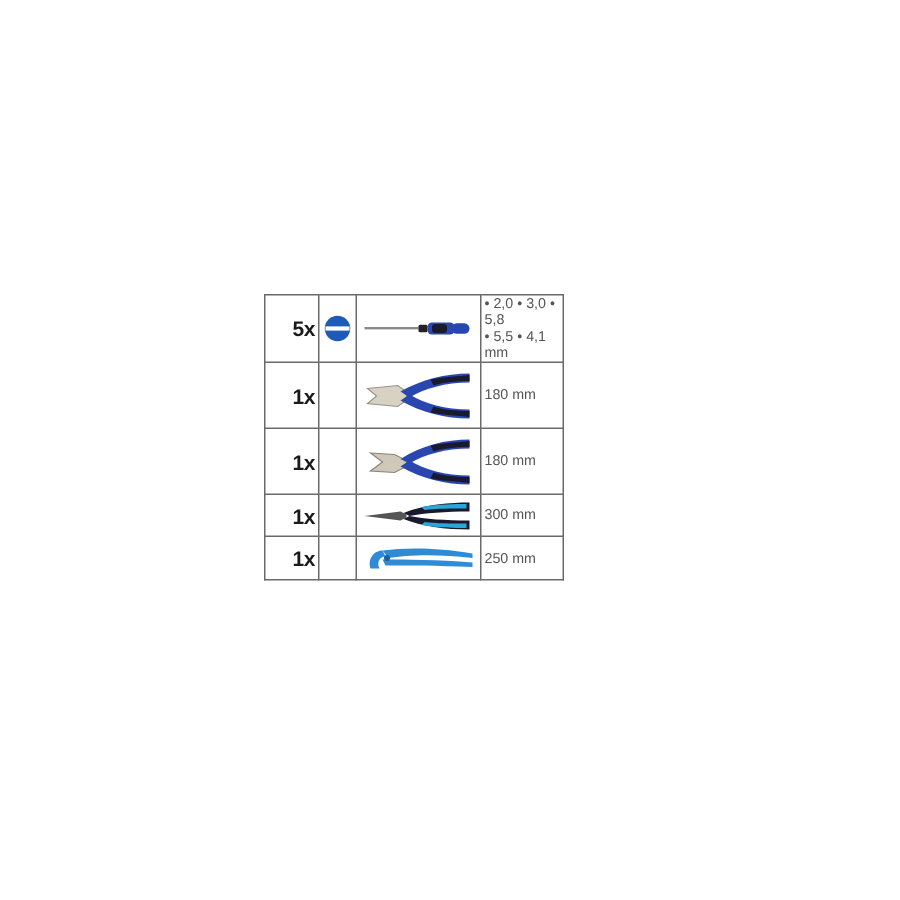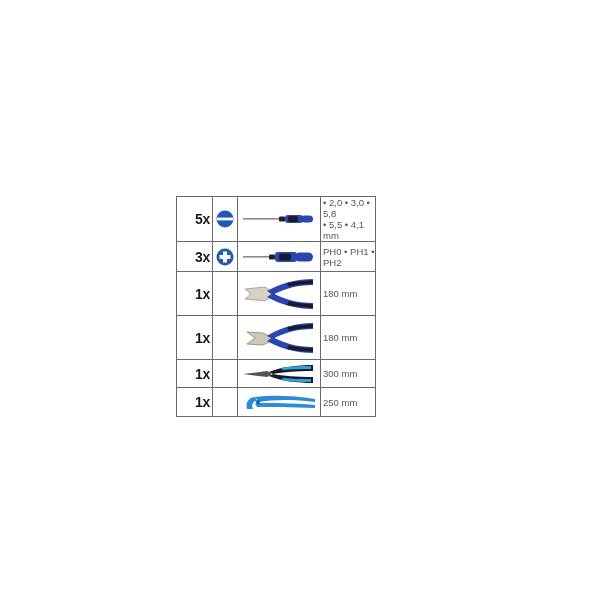--- a/index.html
+++ b/index.html
@@ -40,40 +40,20 @@
         <rect x="38" y="4.5" width="6" height="5" rx="1" fill="#222"></rect>
         <rect x="44" y="3" width="18" height="8" rx="3" fill="#2a47b0"></rect>
         <rect x="47" y="4" width="10" height="6" rx="2" fill="#1a1a2e"></rect>
         <rect x="60" y="3.5" width="12" height="7" rx="3.5" fill="#2a47b0"></rect>
       </svg>
     </td>
     <td class="spec">
       <div>• 2,0 • 3,0 • 5,8</div>
       <div>• 5,5 • 4,1 mm</div>
     </td>
-  </tr>
-  <tr class="r2">
-    <td class="qty">3x</td>
-    <td class="ico">
-      <svg width="18" height="18" viewBox="0 0 18 18">
-            <circle cx="9" cy="9" r="8.5" fill="#1e5bb8"></circle>
-            <rect x="7" y="3.5" width="4" height="11" fill="#fff"></rect>
-            <rect x="3.5" y="7" width="11" height="4" fill="#fff"></rect>
-          </svg>
-    </td>
-    <td class="pic">
-      <svg width="76" height="16" viewBox="0 0 76 16">
-        <rect x="2" y="7" width="26" height="1.6" fill="#8a8a8a"></rect>
-        <rect x="28" y="5.5" width="6" height="5" rx="1" fill="#222"></rect>
-        <rect x="34" y="3" width="22" height="10" rx="3" fill="#2a47b0"></rect>
-        <rect x="38" y="4.5" width="12" height="7" rx="2" fill="#1a1a2e"></rect>
-        <rect x="54" y="3.5" width="18" height="9" rx="4.5" fill="#2a47b0"></rect>
-      </svg>
-    </td>
-    <td class="spec">PH0 • PH1 • PH2</td>
   </tr>
   <tr class="r3">
     <td class="qty">1x</td>
     <td class="ico"></td>
     <td class="pic">
       <svg width="76" height="38" viewBox="0 0 76 38">
         <path d="M4 14 L24 12 L30 16 L30 22 L24 26 L4 24 L10 19 Z" fill="#d8d2c4" stroke="#9a9488" stroke-width="0.8"></path>
         <path d="M26 16 C40 8 56 4 72 4 L72 10 C56 10 42 14 32 20 Z" fill="#2a47b0"></path>
         <path d="M46 8 C56 6 64 6 72 5 L72 9 C62 9 54 10 48 12 Z" fill="#1a1a2e"></path>
         <path d="M26 22 C40 30 56 34 72 34 L72 28 C56 28 42 24 32 18 Z" fill="#2a47b0"></path>

